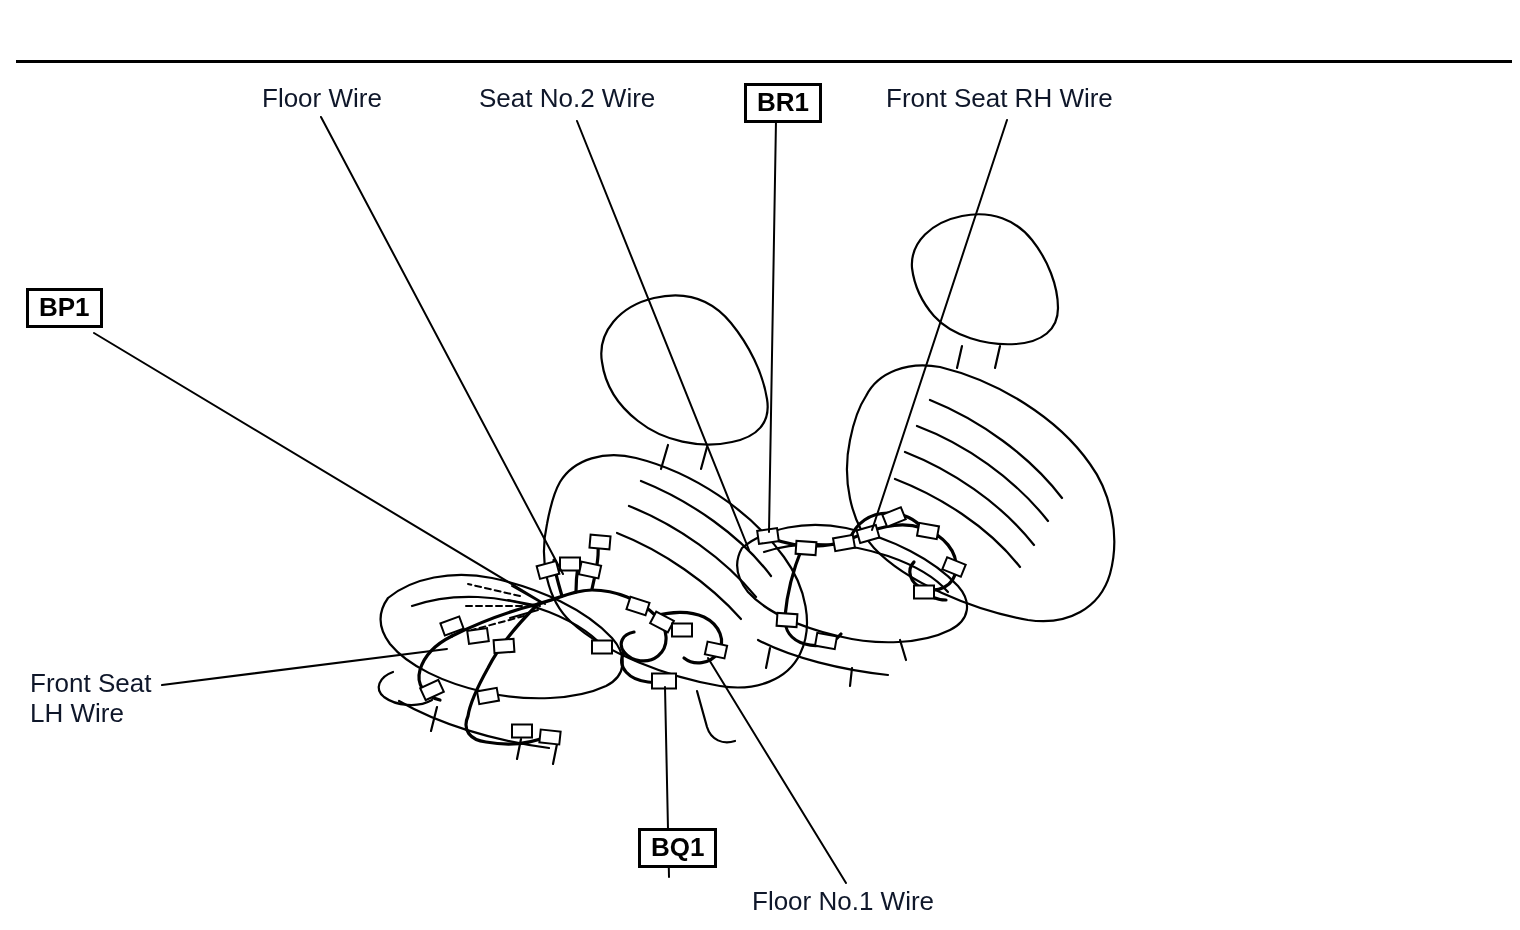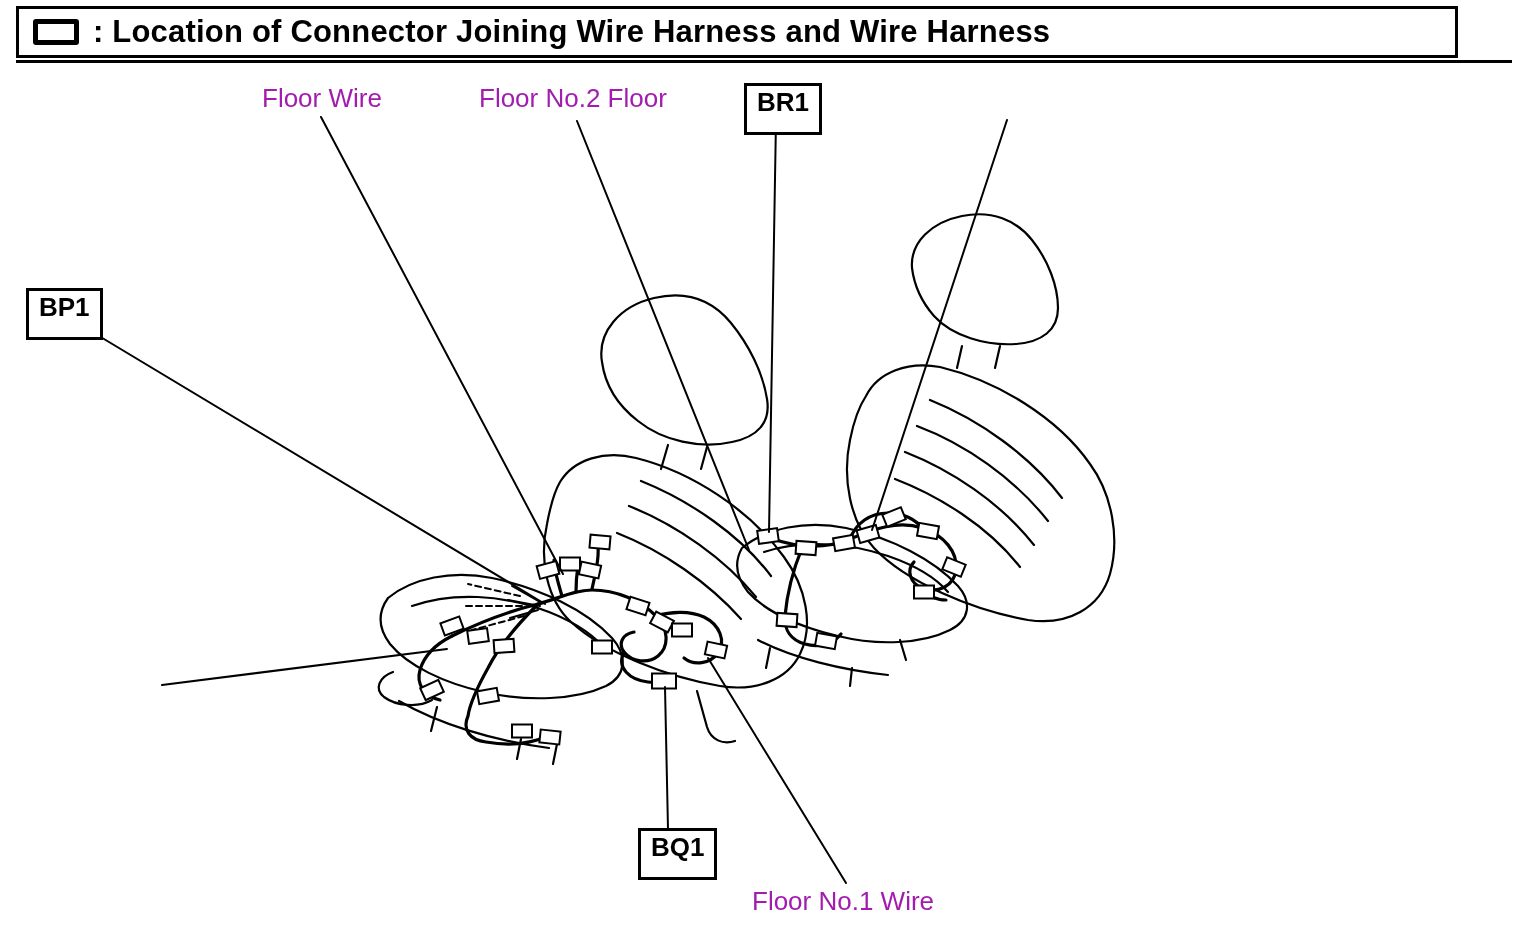--- a/index.html
+++ b/index.html
@@ -12,36 +12,32 @@
     position:absolute; left:16px; top:6px; width:1442px; height:52px;
     border:3px solid #000; background:#fff;
     display:flex; align-items:center; padding-left:14px;
   }
   .legend-box {
     width:46px; height:26px; border:5px solid #000; border-radius:3px;
     margin-right:14px; flex:0 0 auto; background:#fff;
   }
   .title { font-size:31px; font-weight:bold; white-space:nowrap; letter-spacing:0.2px; }
   .header-rule { position:absolute; left:16px; top:60px; width:1496px; height:3px; background:#000; }
-  .label { position:absolute; font-size:26px; line-height:30px; white-space:nowrap; color:#a21caf; }
+  .label { position:absolute; font-size:26px; line-height:30px; white-space:nowrap; color:#0f172a; }
   .code-box {
     position:absolute; font-size:26px; font-weight:bold; color:#000;
-    border:3px solid #000; padding:1px 10px 14px; background:#fff; white-space:nowrap;
+    border:3px solid #000; padding:1px 10px 2px; background:#fff; white-space:nowrap;
   }
   svg.diagram { position:absolute; left:0; top:0; }
 </style>
 </head>
 <body>
 
 <div class="page">
 
-  <div class="header">
-    <span class="legend-box"></span>
-    <span class="title">: Location of Connector Joining Wire Harness and Wire Harness</span>
-  </div>
   <div class="header-rule"></div>
 
   <svg class="diagram" width="1520" height="930" viewBox="0 0 1520 930">
 
     <g fill="none" stroke="#000" stroke-width="2.2" stroke-linecap="round" stroke-linejoin="round">
       <path d="M 912,268 C 910,242 932,222 962,216 C 992,210 1016,220 1032,240 C 1048,260 1058,286 1058,308 C 1058,330 1042,342 1016,344 C 986,346 952,336 934,316 C 920,300 914,284 912,268 Z"></path>
       <path d="M 962,346 L 957,368 M 1000,346 L 995,368"></path>
       <path d="M 866,396 C 878,372 908,361 940,367 C 998,381 1058,418 1090,464 C 1112,494 1120,538 1110,574 C 1100,608 1068,626 1028,620 C 972,610 906,582 874,548 C 850,522 842,478 850,440 C 854,420 858,408 866,396 Z"></path>
       <path d="M 930,400 C 980,420 1030,456 1062,498"></path>
       <path d="M 917,426 C 965,444 1014,478 1048,521"></path>
@@ -129,25 +125,30 @@
       <line x1="1007" y1="120" x2="872" y2="530"></line>
       <line x1="94" y1="333" x2="545" y2="604"></line>
       <line x1="162" y1="685" x2="447" y2="649"></line>
       <line x1="669" y1="877" x2="665" y2="687"></line>
       <line x1="846" y1="883" x2="708" y2="658"></line>
     </g>
   </svg>
 
   <div class="label" style="left:262px; top:83px">Floor Wire</div>
 
-  <div class="label" style="left:479px; top:83px">Floor No.2 Floor</div>
+  <div class="label" style="left:479px; top:83px">Seat No.2 Wire</div>
 
   <div class="code-box" style="left:744px; top:83px">BR1</div>
 
+  <div class="label" style="left:886px; top:83px">Front Seat RH Wire</div>
 
   <div class="code-box" style="left:26px; top:288px">BP1</div>
 
+  <div class="label" style="left:30px; top:668px">
+    <div>Front Seat</div>
+    <div>LH Wire</div>
+  </div>
 
   <div class="code-box" style="left:638px; top:828px">BQ1</div>
 
   <div class="label" style="left:752px; top:886px">Floor No.1 Wire</div>
 
 </div>
 
 </body></html>

